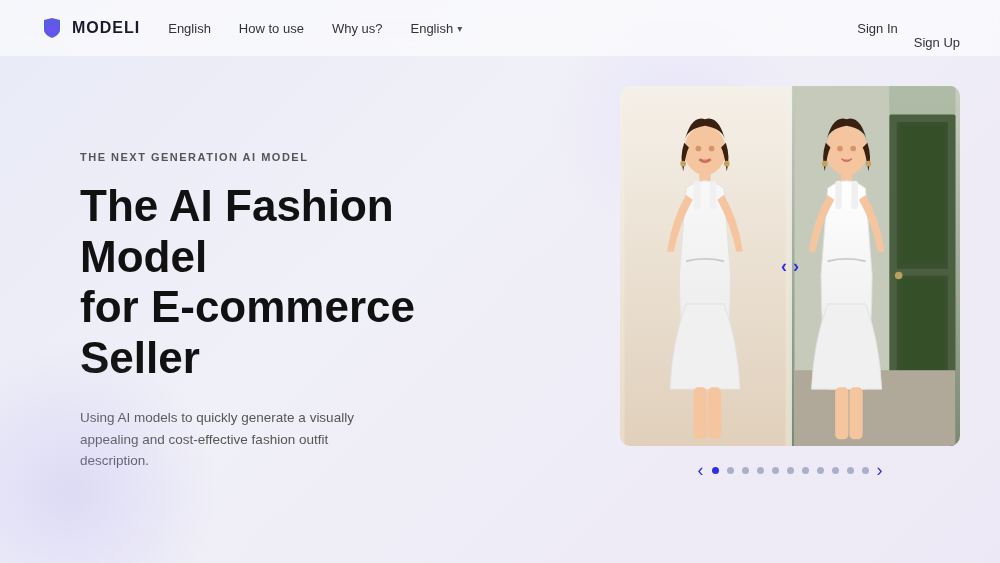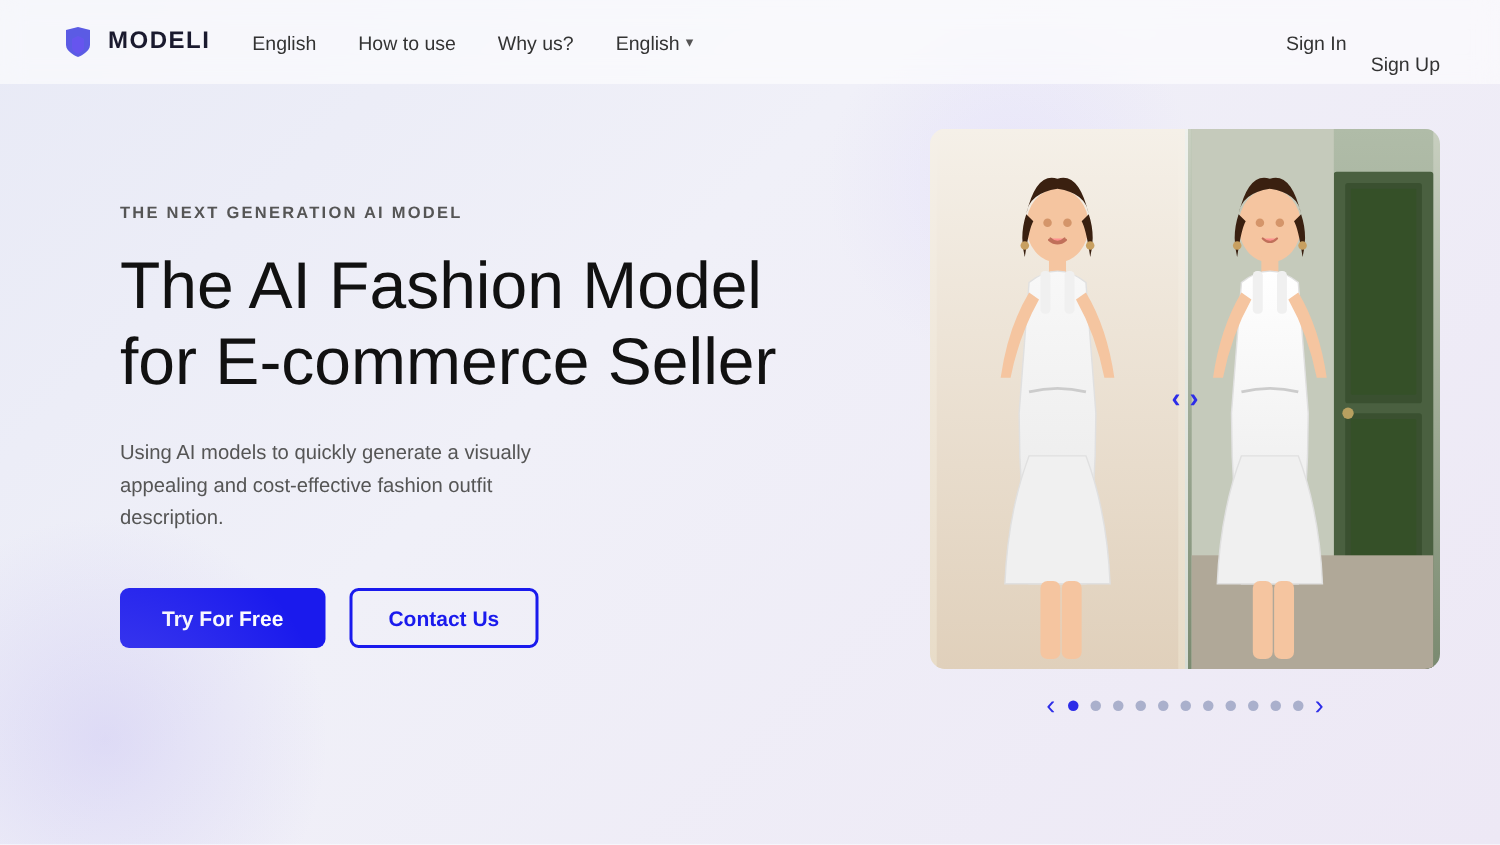--- a/index.html
+++ b/index.html
@@ -82,21 +82,21 @@
       font-size: 13px;
       color: #333;
       cursor: pointer;
       font-weight: 500;
       margin-top: 28px;
     }
 
     
     .hero {
       display: flex;
-      align-items: flex-start;
+      align-items: center;
       padding: 60px 61px 40px 80px;
       position: relative;
       height: calc(563px - 56px);
     }
 
     .hero-content {
       flex: 1;
       padding-top: 20px;
       max-width: 450px;
     }
@@ -105,21 +105,21 @@
       font-size: 11px;
       font-weight: 600;
       letter-spacing: 1.5px;
       color: #555;
       text-transform: uppercase;
       margin-bottom: 18px;
     }
 
     .hero-title {
       font-size: 44px;
-      font-weight: 400;
+      font-weight: 700;
       line-height: 1.15;
       color: #111;
       margin-bottom: 24px;
     }
 
     .hero-description {
       font-size: 13.5px;
       line-height: 1.6;
       color: #555;
       margin-bottom: 36px;
@@ -311,24 +311,20 @@
   <div class="bg-circle1"></div>
   <div class="bg-circle2"></div>
 
   <div class="hero-content">
     <p class="hero-eyebrow">THE NEXT GENERATION AI MODEL</p>
     <h1 class="hero-title">
       <span>The AI Fashion Model</span><br>
       <span>for E-commerce Seller</span>
     </h1>
     <p class="hero-description">Using AI models to quickly generate a visually appealing and cost-effective fashion outfit description.</p>
-    <div class="hero-buttons">
-      <button class="btn-primary">Try For Free</button>
-      <button class="btn-secondary">Contact Us</button>
-    </div>
   </div>
 
   <div class="hero-image-area">
     <div class="image-carousel">
 
       <div class="img-before">
         <svg viewBox="0 0 170 380" xmlns="http://www.w3.org/2000/svg" style="position:absolute;bottom:0;left:0;width:100%;height:100%;">
 
           <rect width="170" height="380" fill="url(#warmGrad)"></rect>
           <defs>

